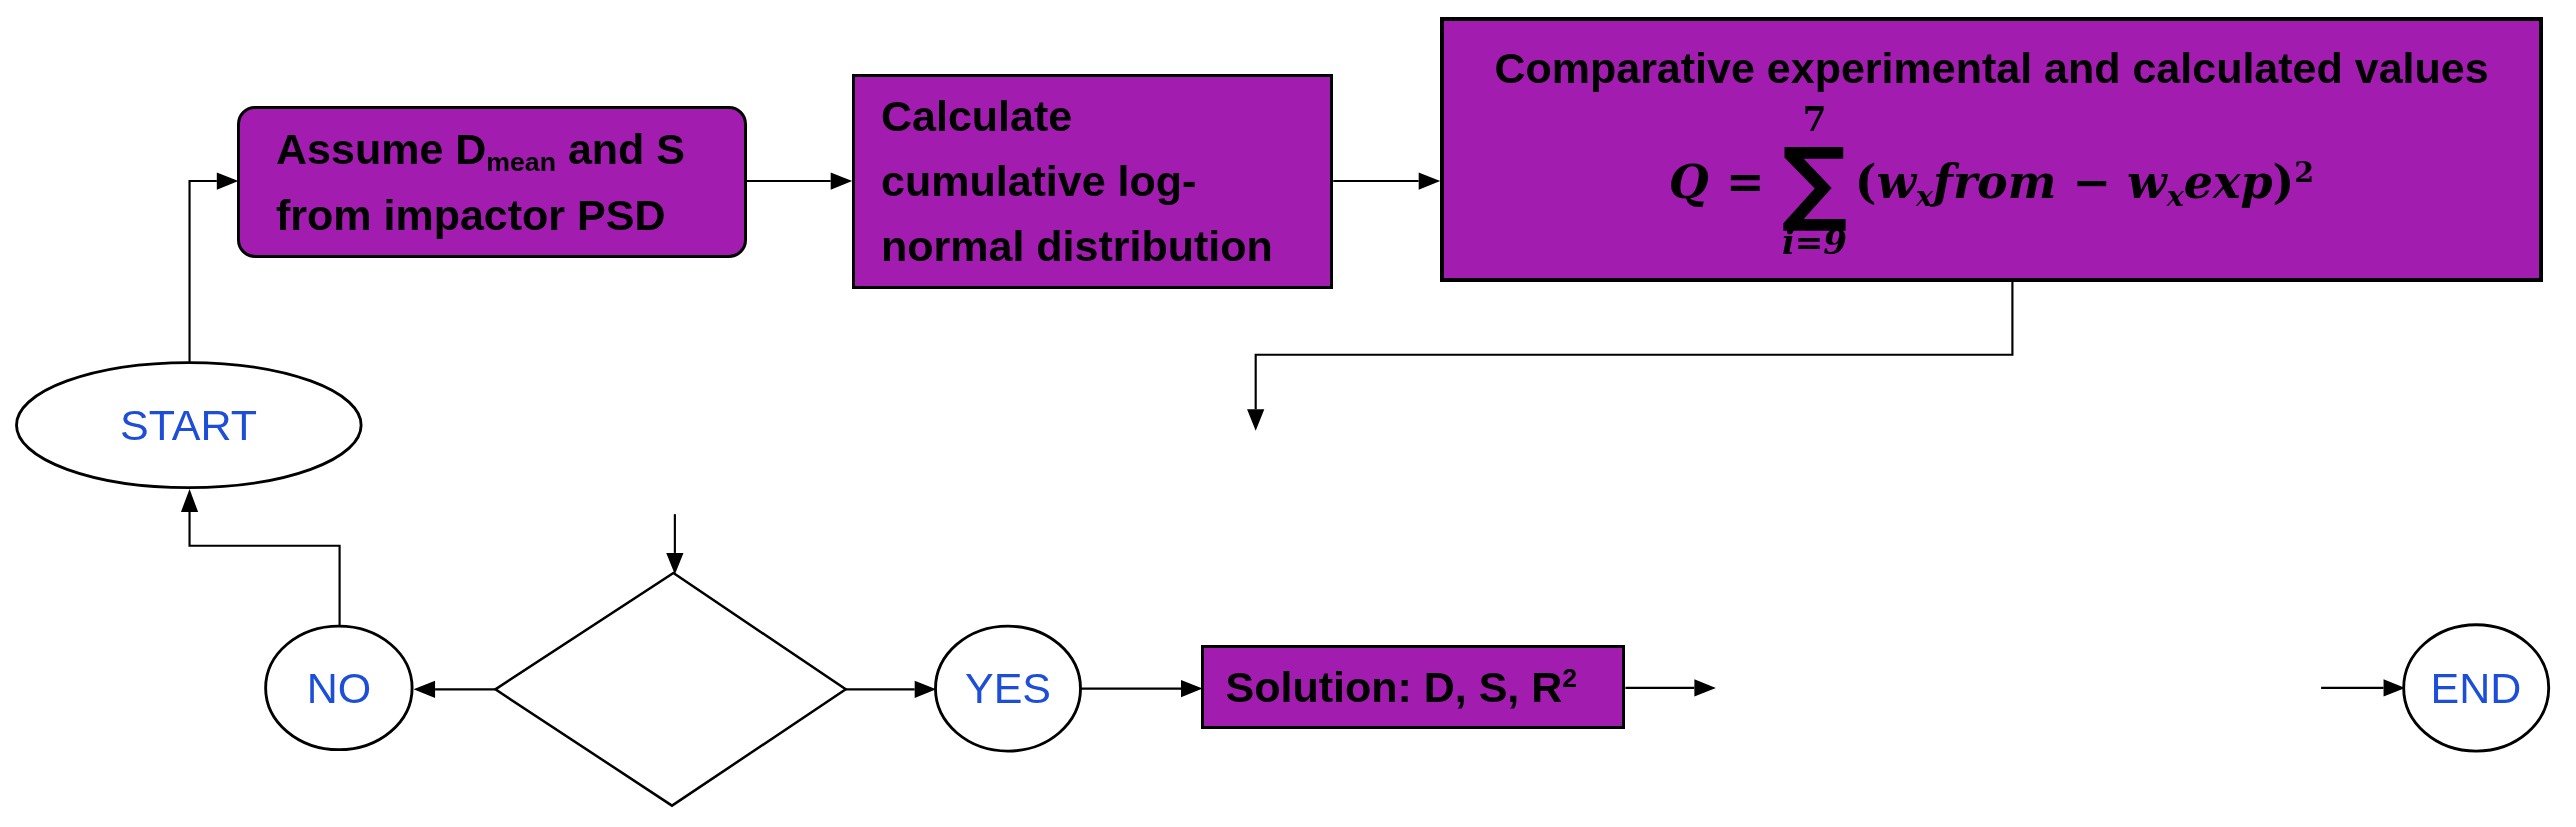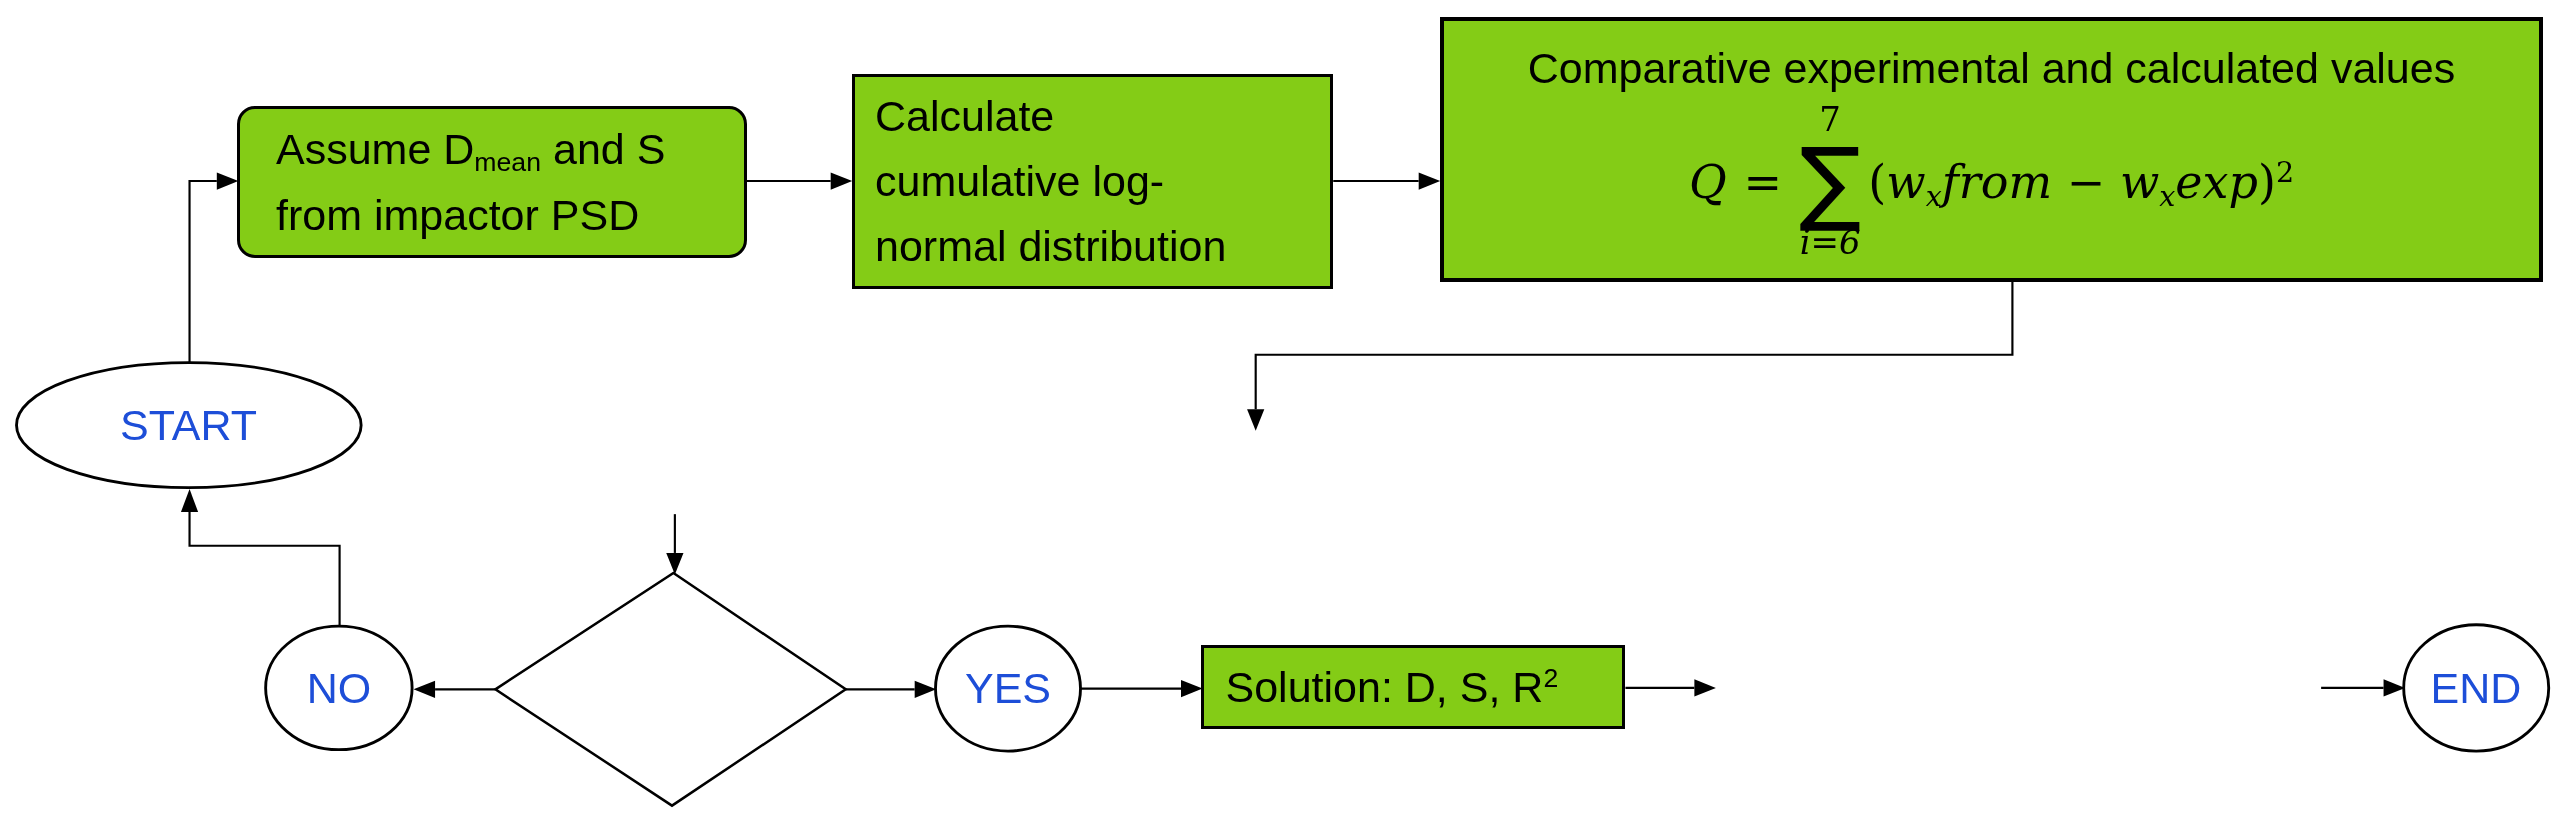--- a/index.html
+++ b/index.html
@@ -2,26 +2,26 @@
 <html style="font-size:11.5px"><head>
 <meta charset="utf-8">
 <style>
   html,body{margin:0;padding:0;background:#ffffff;}
   .canvas{
     position:relative;width:2576px;height:828px;background:#ffffff;
     font-family:"Liberation Sans",sans-serif;color:#000;overflow:hidden;
   }
   svg.graphics{position:absolute;left:0;top:0;width:2576px;height:828px;}
   .box{
-    position:absolute;background:#84cc16;border:3.6px solid #000;box-sizing:border-box;
+    position:absolute;background:#a21caf;border:3.6px solid #000;box-sizing:border-box;
     display:flex;flex-direction:column;justify-content:center;
-    font-size:43px;line-height:66px;color:#000;
+    font-size:43px;line-height:66px;color:#000;font-weight:bold;
   }
   .assume-box{left:237px;top:106px;width:510px;height:152px;padding-left:36px;border-radius:18px;}
-  .calculate-box{left:852px;top:74px;width:481px;height:215px;padding-left:20px;line-height:65px;}
+  .calculate-box{left:852px;top:74px;width:481px;height:215px;padding-left:26px;line-height:65px;}
   .comparative-box{
     left:1440px;top:16.5px;width:1103px;height:265px;border-width:4.3px;
     justify-content:flex-start;align-items:center;padding-top:14.4px;
   }
   .minimize-box{left:513px;top:431px;width:1505px;height:83px;border-width:4.3px;padding-left:17px;}
   .solution-box{left:1201px;top:645px;width:424px;height:84px;padding-left:21.5px;}
   .calculation-box{left:1719px;top:612px;width:602px;height:149px;padding-left:21.5px;line-height:67px;}
   .node-label{
     position:absolute;display:flex;align-items:center;justify-content:center;
     font-size:43px;color:#1d4ed8;white-space:nowrap;
@@ -119,21 +119,21 @@
   </div>
 
   <div class="box comparative-box">
     <div class="line">Comparative experimental and calculated values</div>
     <div class="formula-row">
       <span class="formula-q">Q</span>
       <span class="formula-eq">=</span>
       <span class="sigma-stack">
         <span class="sigma-upper">7</span>
         <span class="sigma-glyph">∑</span>
-        <span class="sigma-lower">i=6</span>
+        <span class="sigma-lower">i=9</span>
       </span>
       <span class="formula-body"><span class="paren">(</span><span>w</span><sub class="s">x</sub><span>from</span><span class="paren"> − </span><span>w</span><sub class="s">x</sub><span>exp</span><span class="paren">)</span><sup class="s paren">2</sup></span>
     </div>
   </div>
 
 
   <div class="box solution-box">
     <div class="line"><span>Solution: D, S, R</span><sup class="s">2</sup></div>
   </div>
 

